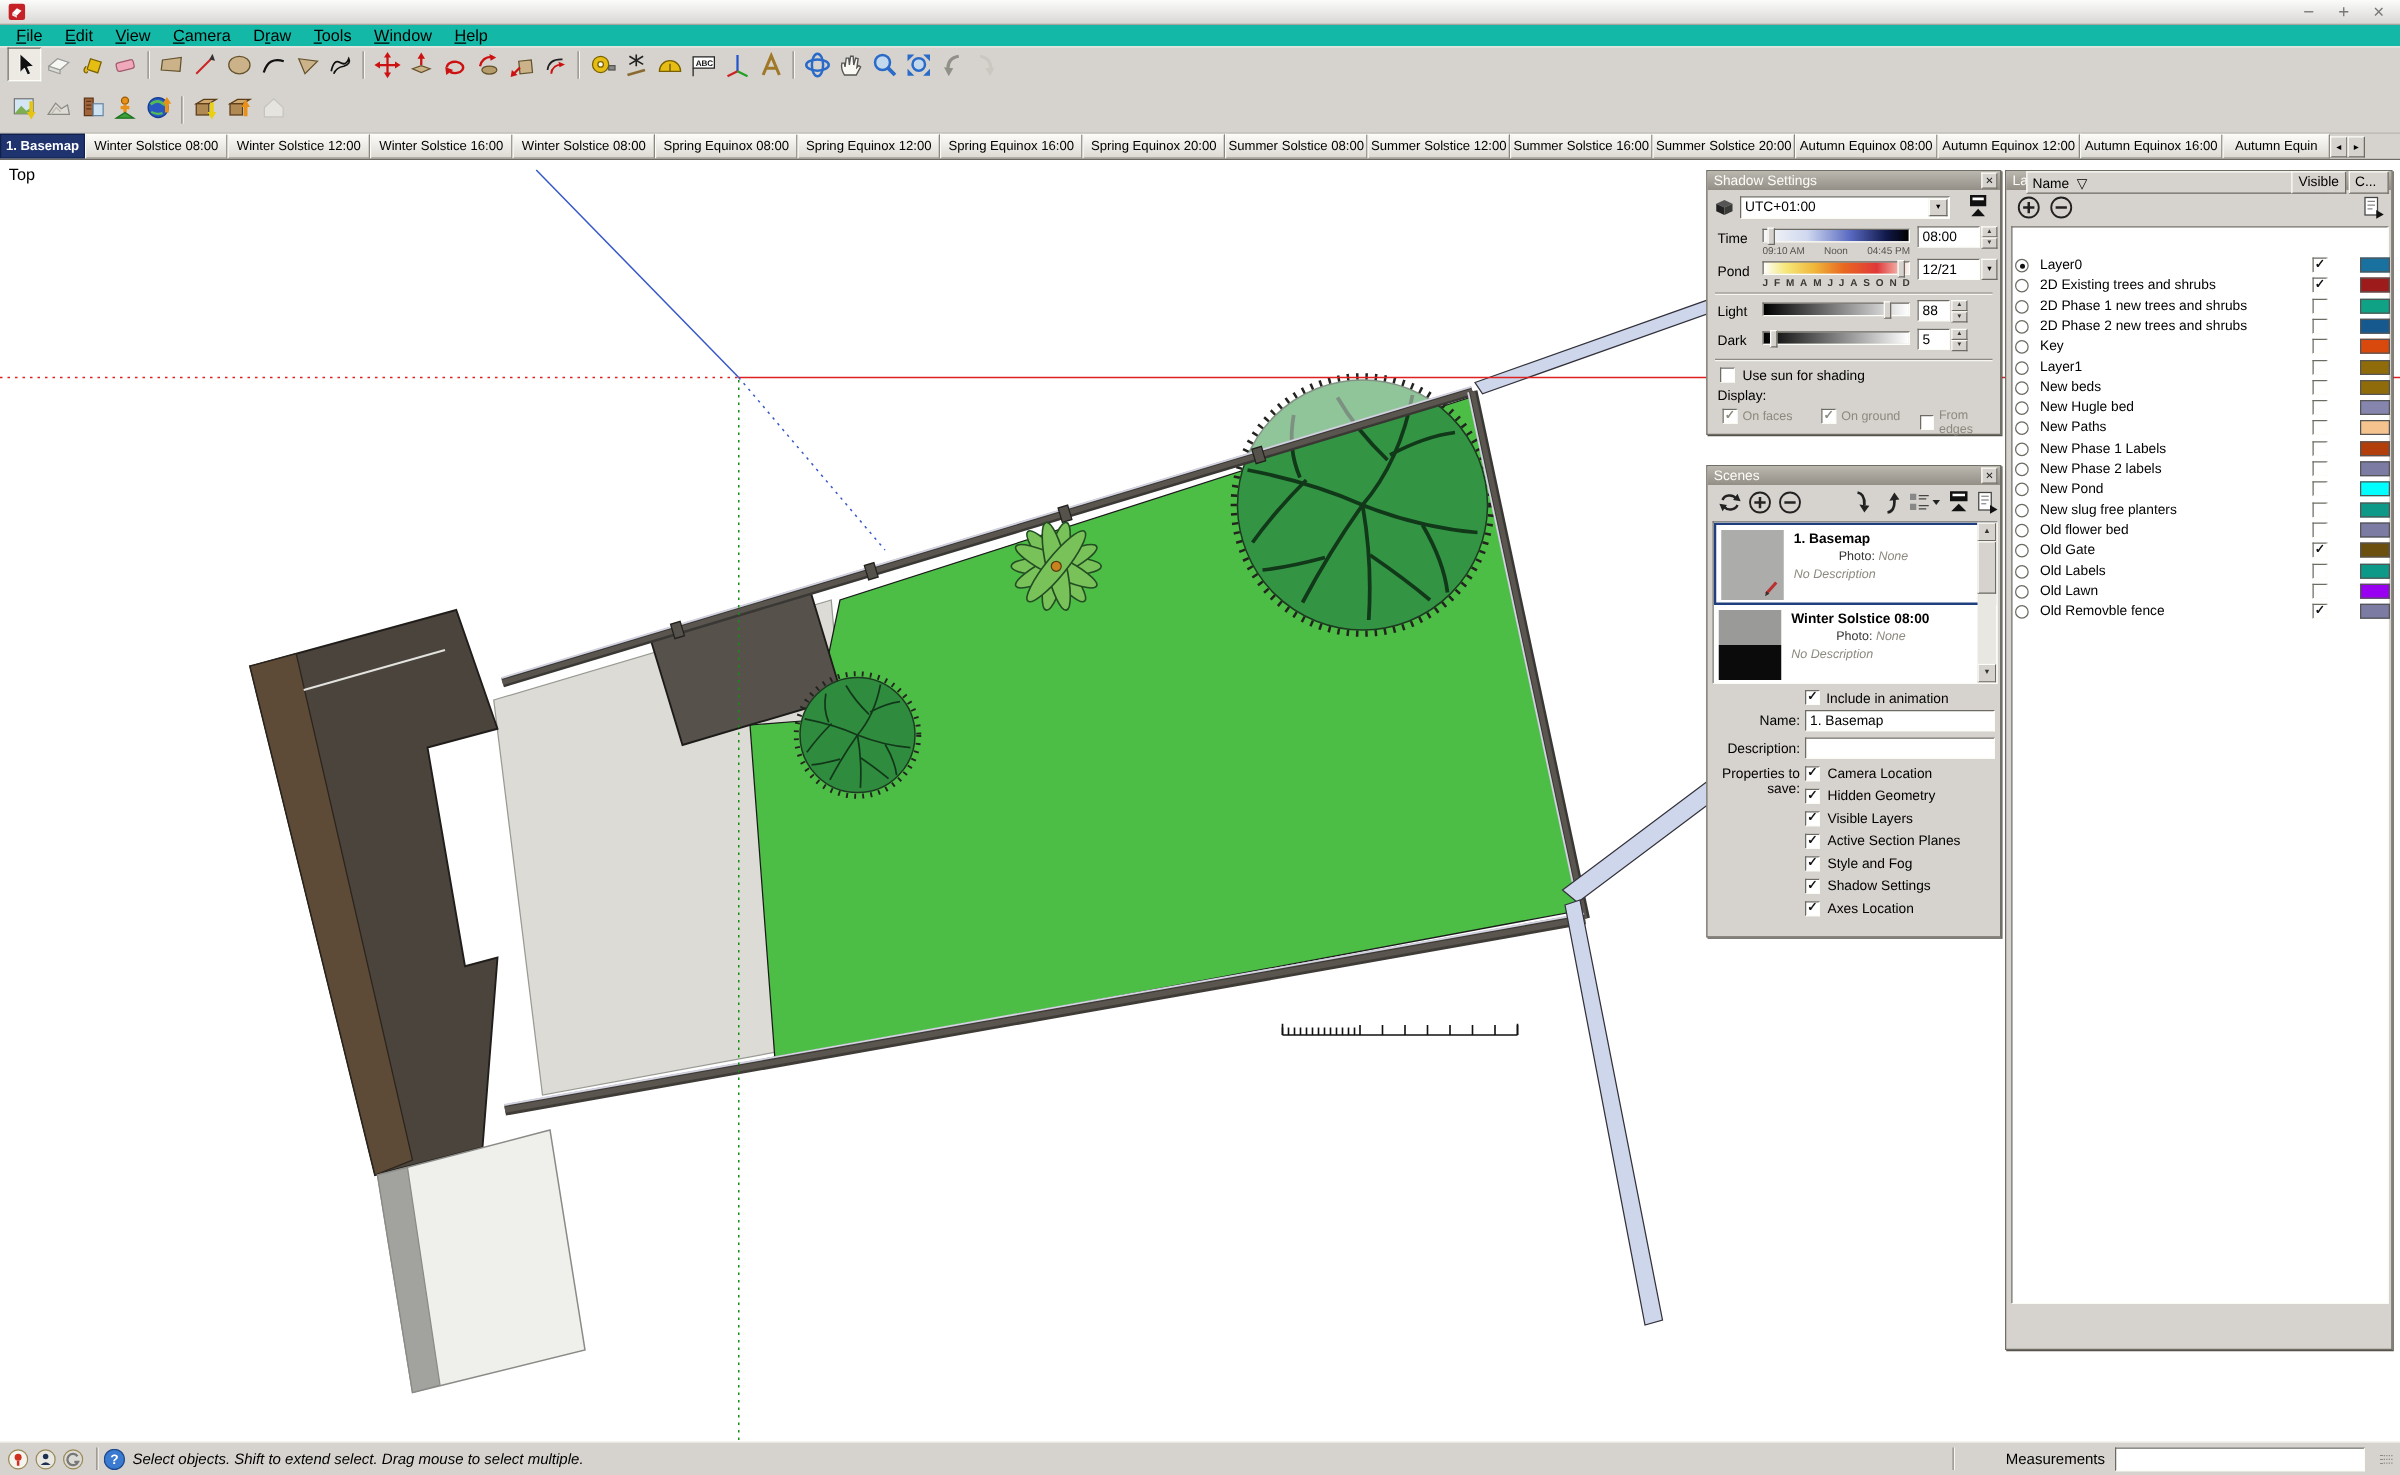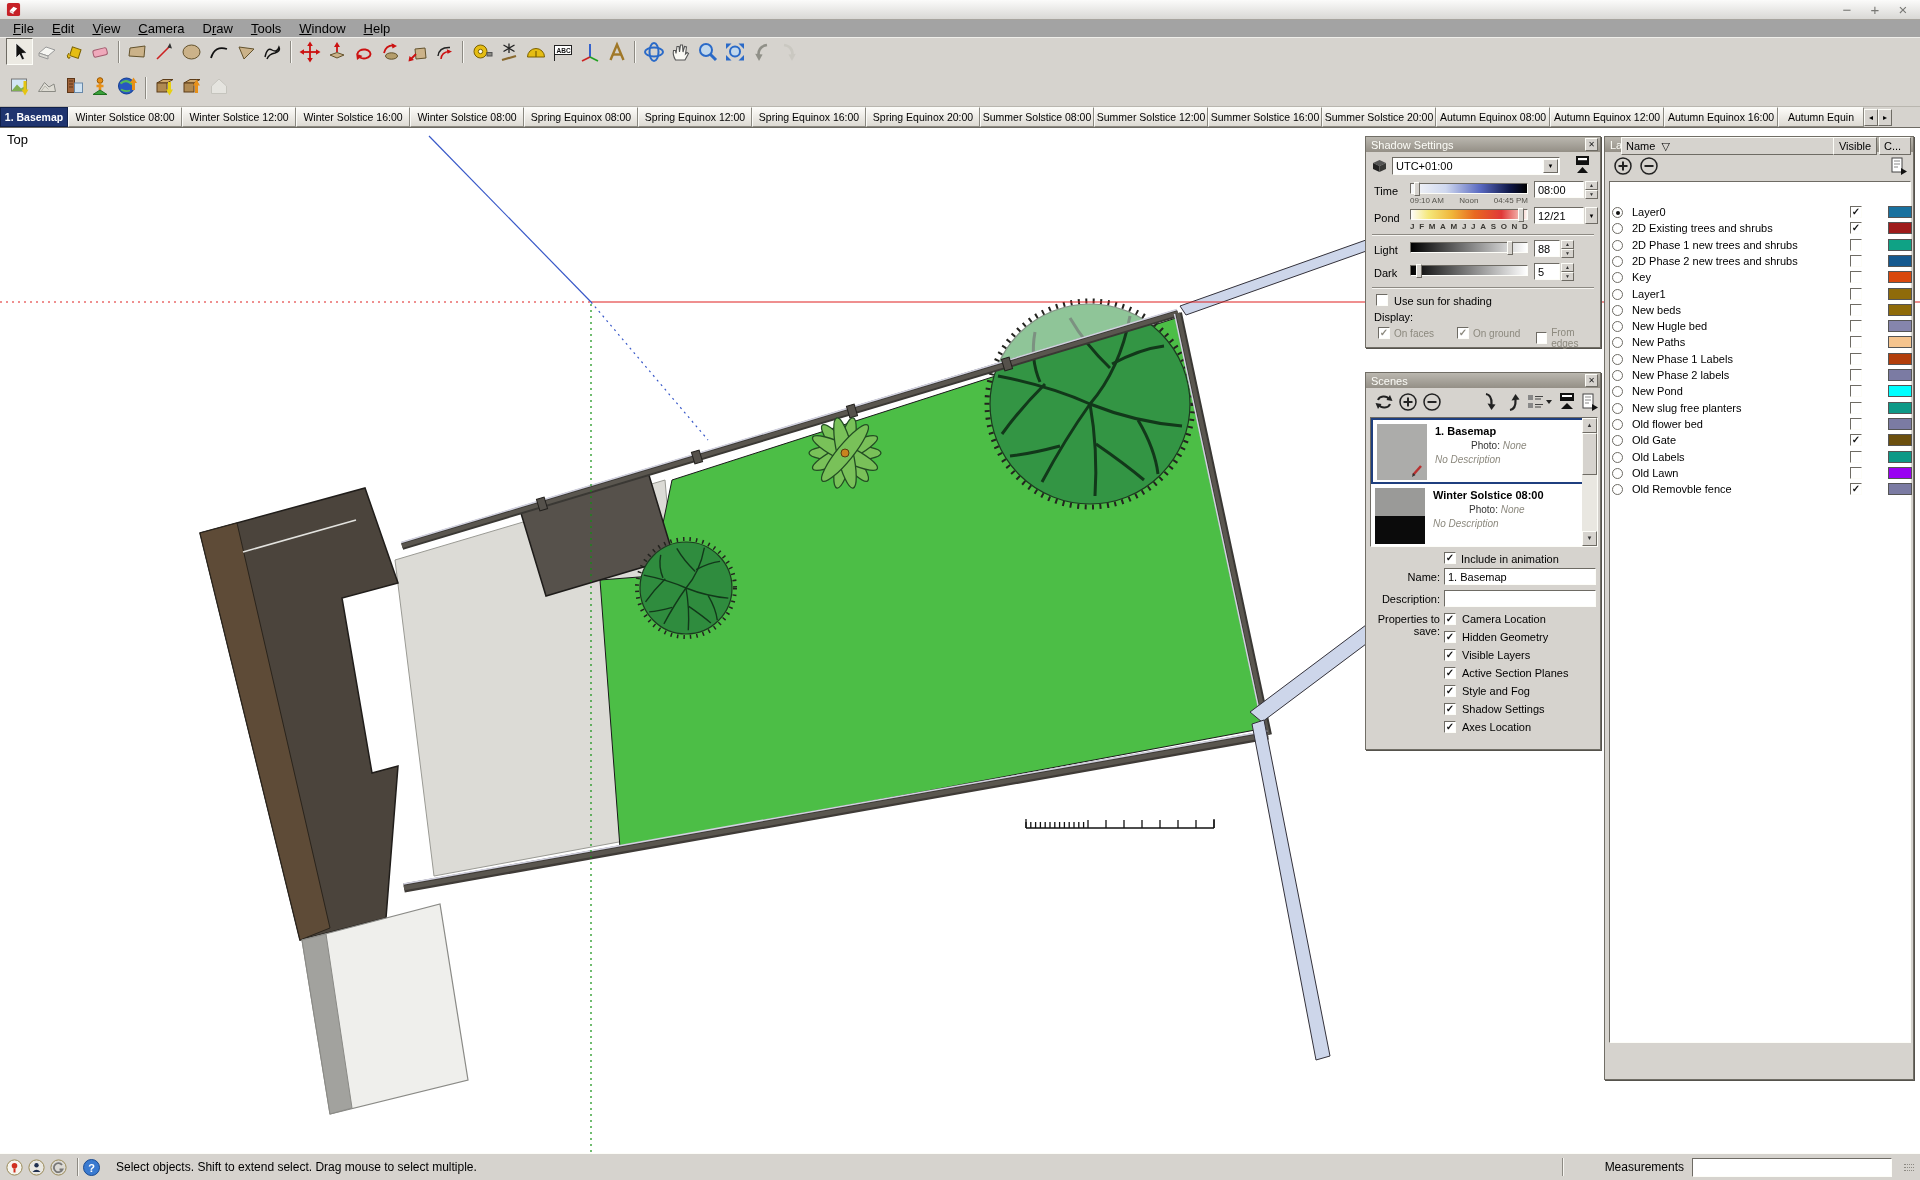--- a/index.html
+++ b/index.html
@@ -11,21 +11,21 @@
 
   
   #titlebar { height:20px; background:linear-gradient(#fbfbfa,#d9d8d5); border-bottom:1px solid #a7a49e;
     display:flex; align-items:center; position:relative; }
   #titlebar .logo { width:15px; height:15px; margin-left:6px; }
   #titlebar .title { position:absolute; left:0; right:0; text-align:center; font-size:13px; font-weight:bold; color:#4a4a48; }
   #titlebar .controls { margin-left:auto; display:flex; gap:10px; padding-right:8px; z-index:2; }
   #titlebar .controls span { width:18px; text-align:center; font-size:15px; color:#787874; cursor:default; }
 
   
-  #menubar { height:17px; display:flex; align-items:center; padding-left:4px; background:#a3a3a3; }
+  #menubar { height:17px; display:flex; align-items:center; padding-left:4px; background:#14b8a6; }
   .menu-item { padding:1px 9px; font-size:13px; }
 
   
   #toolbar1 { height:28px; display:flex; align-items:center; padding-left:6px; border-top:1px solid #efeeea; }
   #toolbar2 { height:41px; display:flex; align-items:flex-end; padding:0 0 7px 6px; }
   .tbtn { width:27px; height:27px; display:flex; align-items:center; justify-content:center; border:1px solid transparent; }
   .tbtn.pressed { border-color:#6e6b64 #fdfdf8 #fdfdf8 #6e6b64; background:#eceae3; }
   .tbtn.dim { opacity:.55; }
   .tsep { width:2px; height:22px; margin:0 4px; border-left:1px solid #8d8a83; border-right:1px solid #f6f5f1; }
 
@@ -95,21 +95,21 @@
     border:1px solid; border-color:#fdfdf8 #6e6b64 #6e6b64 #fdfdf8; background:#d6d3ce; }
   .lrow { position:absolute; left:2px; height:16px; display:flex; align-items:flex-end; width:296px; }
   .lrow .nm { margin-left:9px; font-size:11px; }
   .lrow .cb { position:absolute; left:238px; }
   .lrow .sw { position:absolute; left:276px; width:24px; height:12px; border:1px solid #555; }
 
   
   #statusbar { height:27px; display:flex; align-items:center; background:#d6d3ce; border-top:1px solid #fdfdf8; position:relative; }
   #statusbar .sicons { display:flex; gap:5px; padding:0 6px; }
   #statusbar .vsep { width:2px; height:18px; margin:0 4px; border-left:1px solid #8d8a83; border-right:1px solid #f6f5f1; }
-  #statusMsg { font-size:12px; margin-left:16px; }
+  #statusMsg { font-size:12px; margin-left:6px;font-style:italic; }
   #measureWrap { position:absolute; right:6px; display:flex; align-items:center; gap:8px; }
   #measureWrap label { font-size:12px;padding-left:16px; }
   #measureField { width:200px; height:19px; }
   .grip { display:flex; flex-direction:column; gap:2px; margin-left:4px; }
   .grip i { display:block; width:10px; border-top:1px dotted #8d8a83; }
 </style>
 </head>
 <body>
 
 <div id="titlebar">

